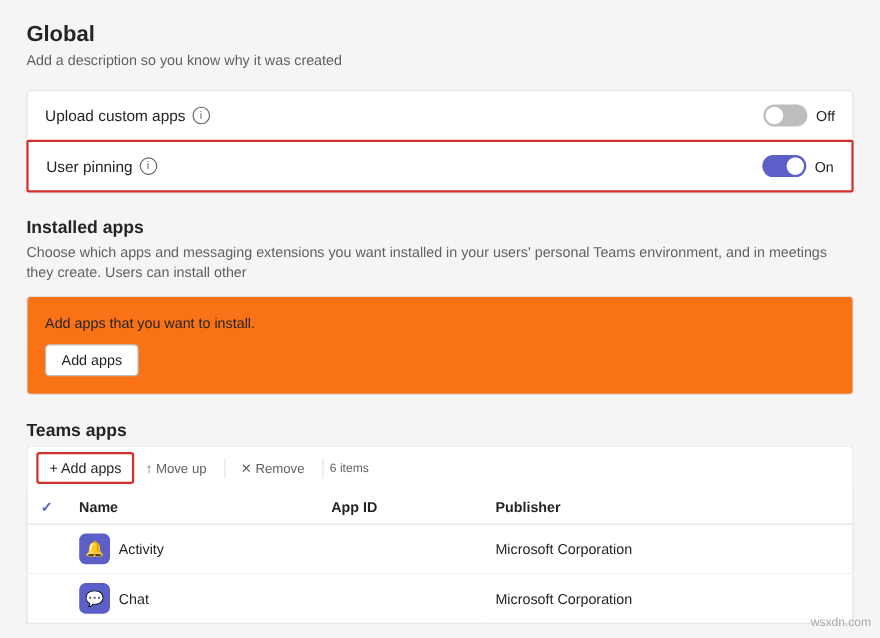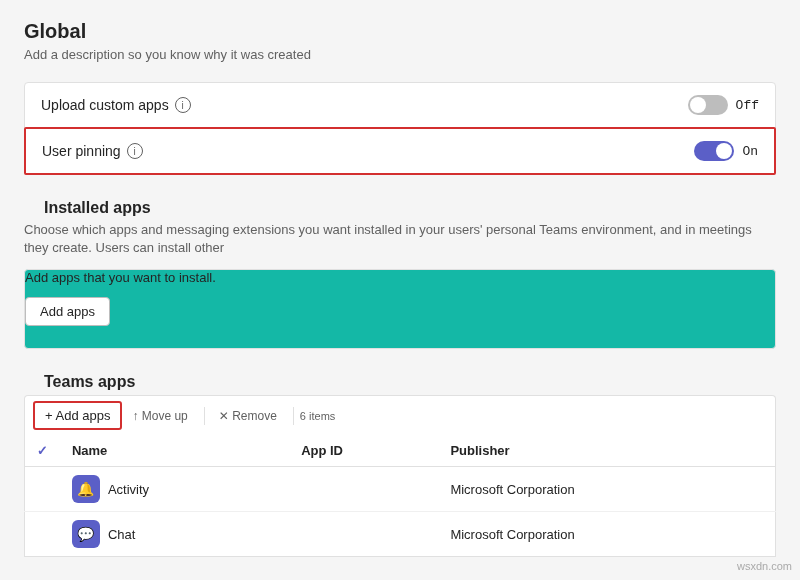--- a/index.html
+++ b/index.html
@@ -69,21 +69,20 @@
       border: 1px solid #616161;
       color: #616161;
       font-size: 10px;
       cursor: pointer;
     }
     .toggle-container {
       display: flex;
       align-items: center;
       gap: 8px;
       font-size: 13px;
-      font-family: Liberation Mono, monospace;
     }
     
     .toggle {
       position: relative;
       width: 40px;
       height: 20px;
       cursor: pointer;
     }
     .toggle-track {
       width: 40px;
@@ -112,38 +111,38 @@
     .toggle-track.on .toggle-thumb {
       left: 22px;
     }
 
     
     .section-title {
       font-size: 16px;
       font-weight: 600;
       margin-bottom: 4px;
       color: #242424;
-      margin-left: 20px;
     }
     .section-desc {
       font-size: 13px;
       color: #616161;
       margin-bottom: 12px;
       line-height: 1.4;
     }
     .section-desc a {
       color: #0078d4;
       text-decoration: none;
     }
 
     
     .installed-apps-card {
-      background: #14b8a6;
+      background: #f97316;
       border: 1px solid #e0e0e0;
       border-radius: 4px;
+      padding: 16px;
       margin-bottom: 24px;
       min-height: 80px;
     }
     .installed-apps-text {
       font-size: 13px;
       color: #242424;
       margin-bottom: 12px;
     }
     .btn {
       display: inline-flex;

